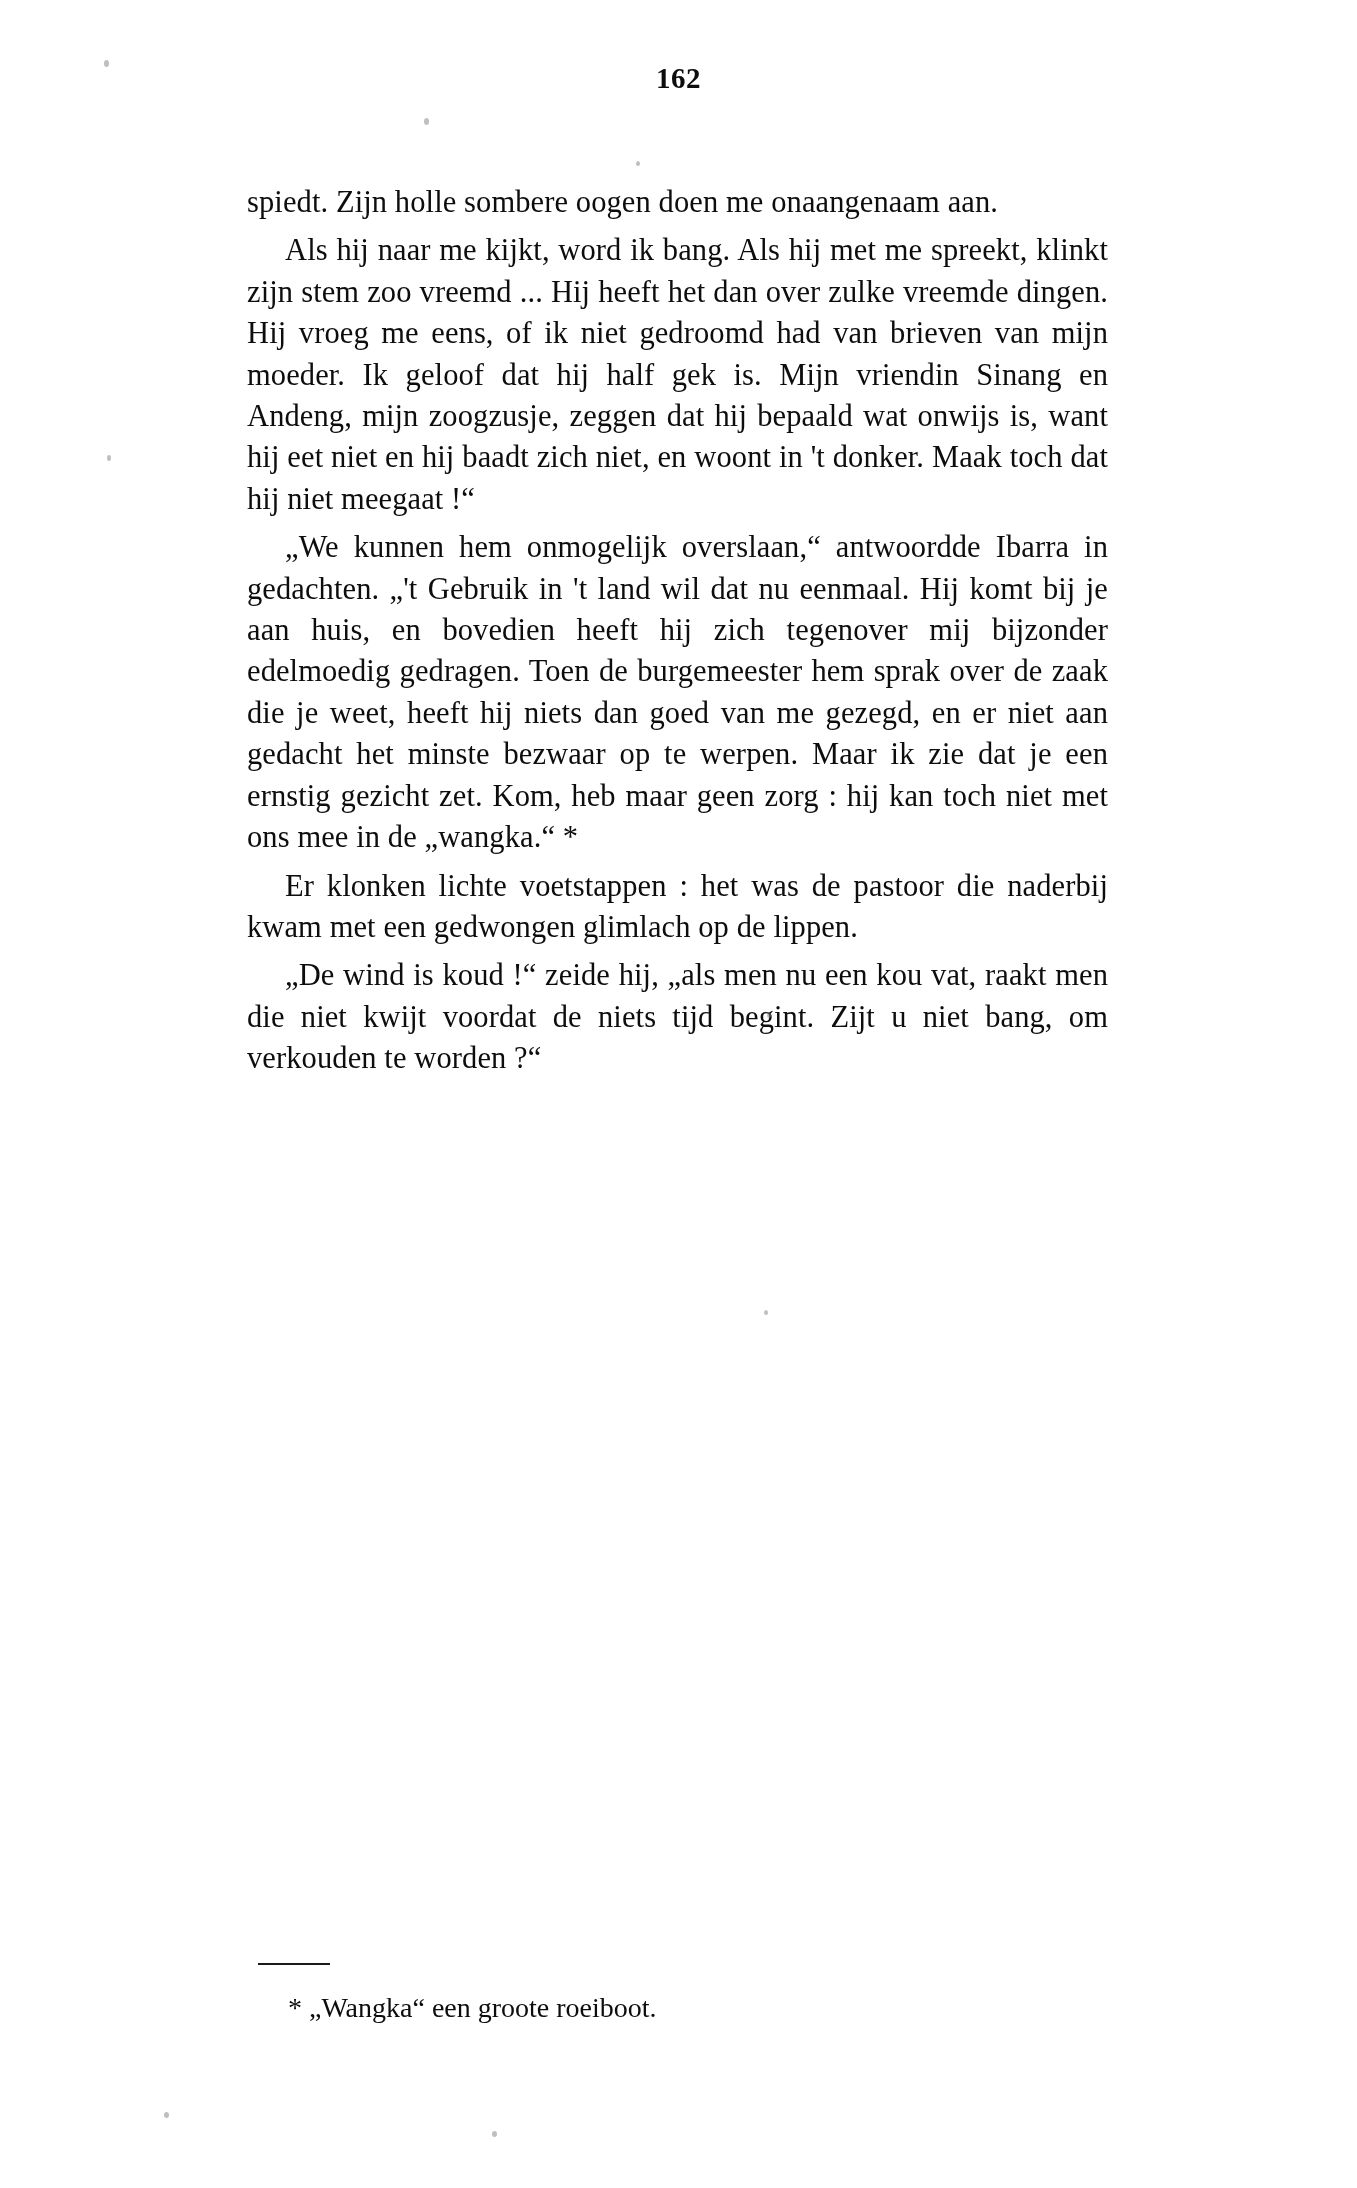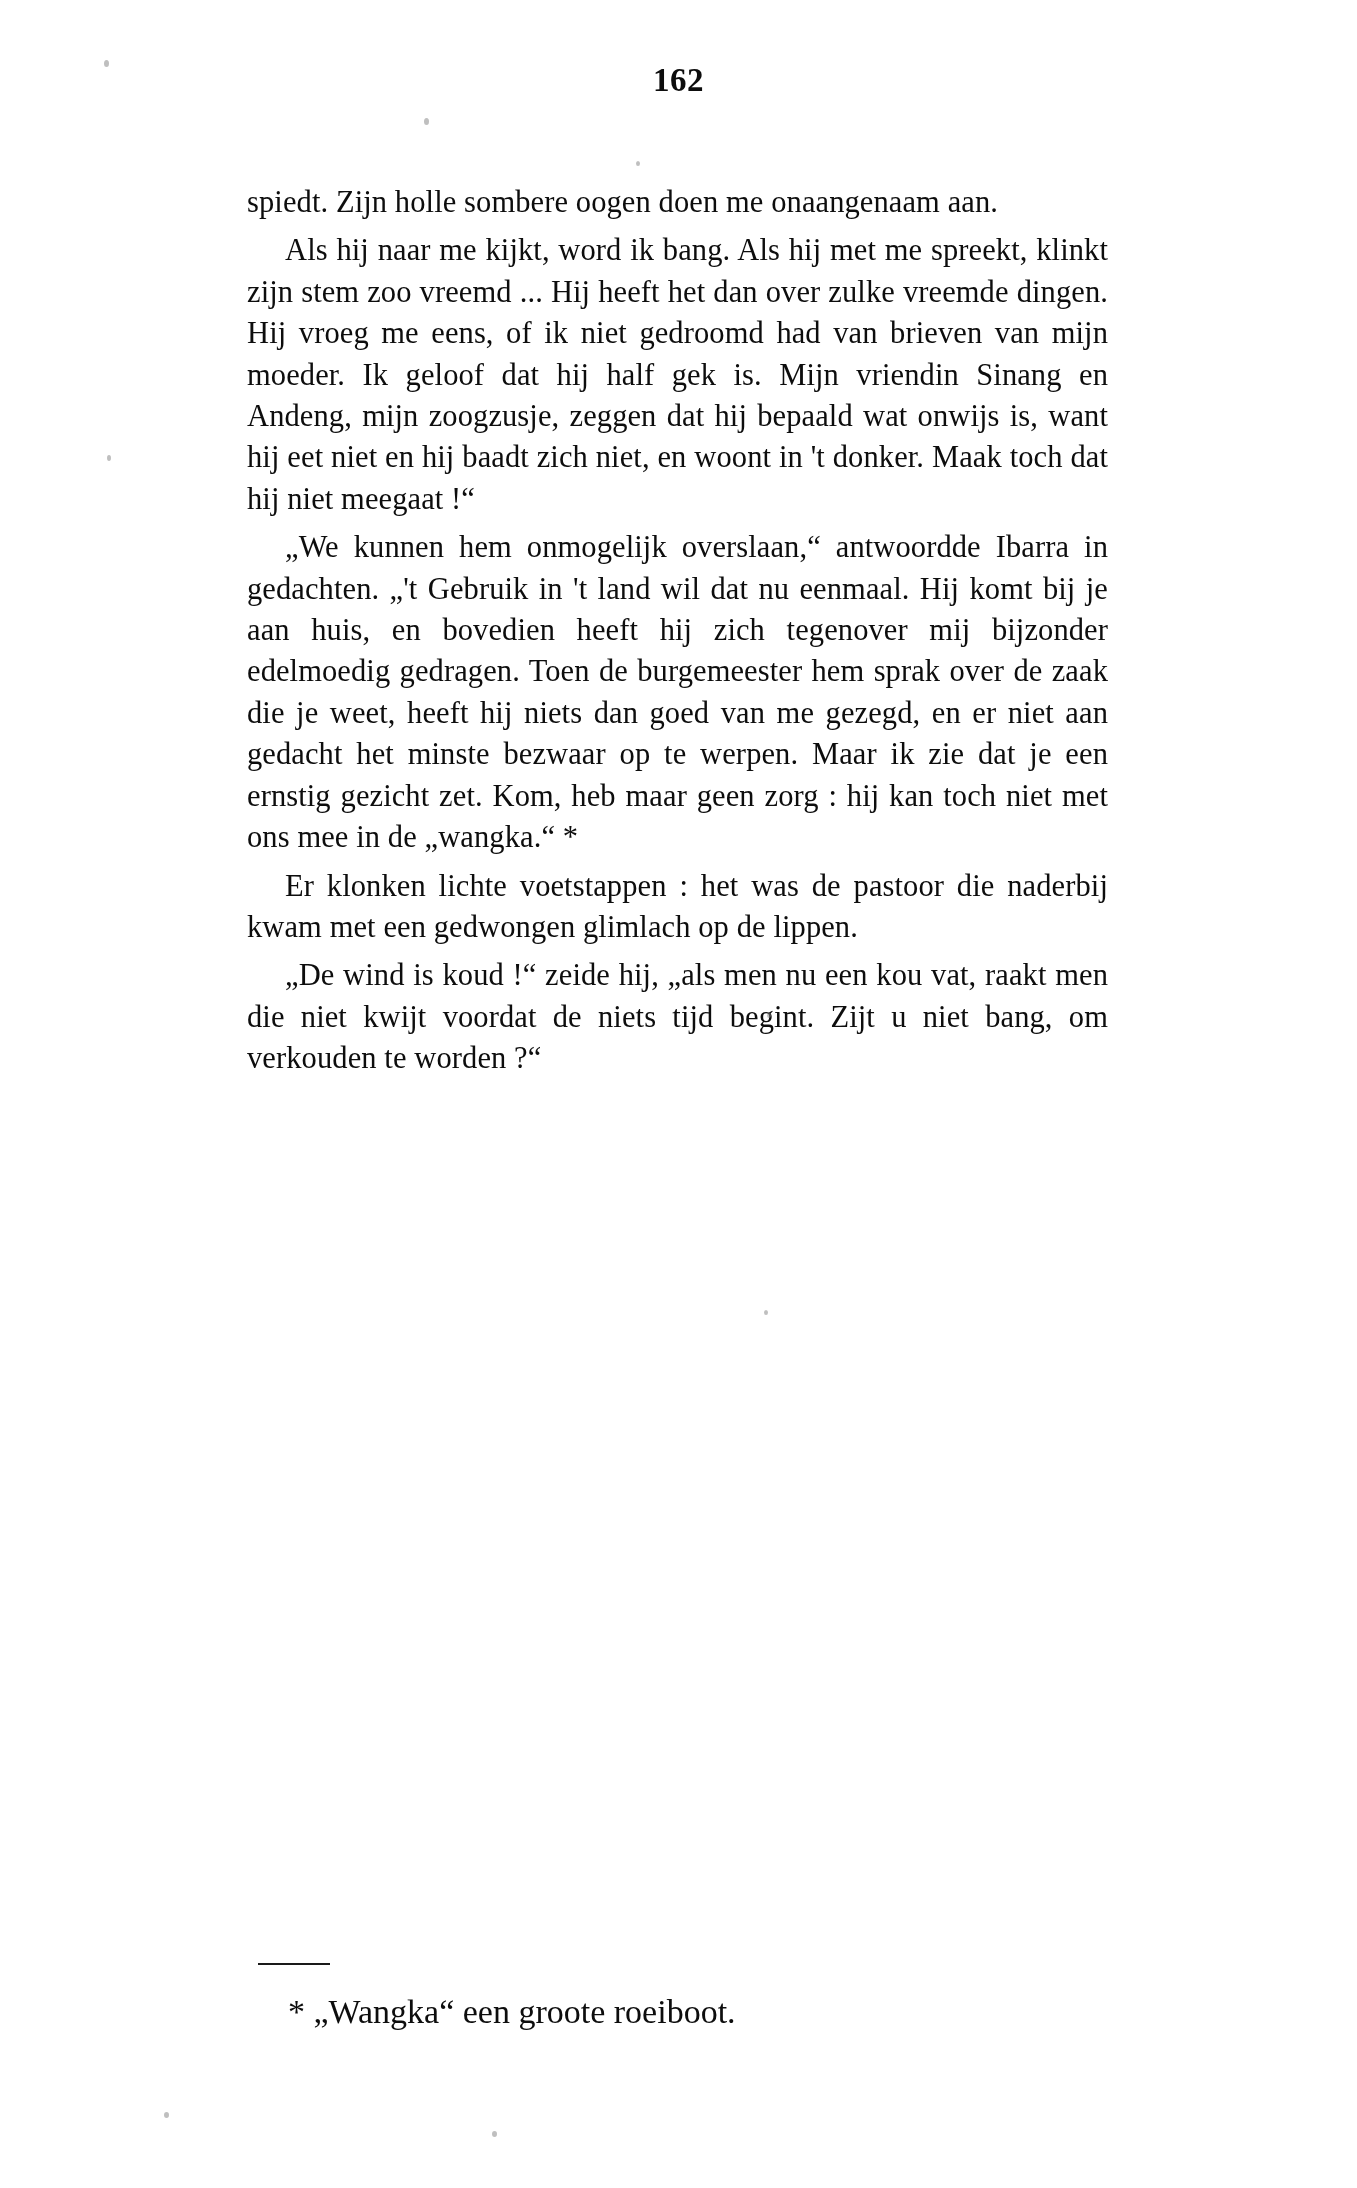--- a/index.html
+++ b/index.html
@@ -21,21 +21,21 @@
     top: 0;
     width: 1357px;
     height: 2188px;
   }
   .page-number {
     position: absolute;
     top: 62px;
     left: 0;
     width: 1357px;
     text-align: center;
-    font-size: 33px;
+    font-size: 29px;
     font-weight: bold;
     letter-spacing: 0.5px;
   }
   .text-column {
     position: absolute;
     left: 240px;
     top: 175px;
     width: 875px;
   }
   p {
@@ -59,21 +59,21 @@
     top: 1963px;
     width: 72px;
     height: 0;
     border-top: 2px solid #1a1a1a;
   }
   .footnote {
     position: absolute;
     left: 240px;
     top: 1990px;
     width: 875px;
-    font-size: 34px;
+    font-size: 28px;
     line-height: 1.3;
     text-indent: 48px;
     text-align: left;
   }
   .speck {
     position: absolute;
     background: #8a8a8a;
     border-radius: 50%;
     opacity: .55;
   }

